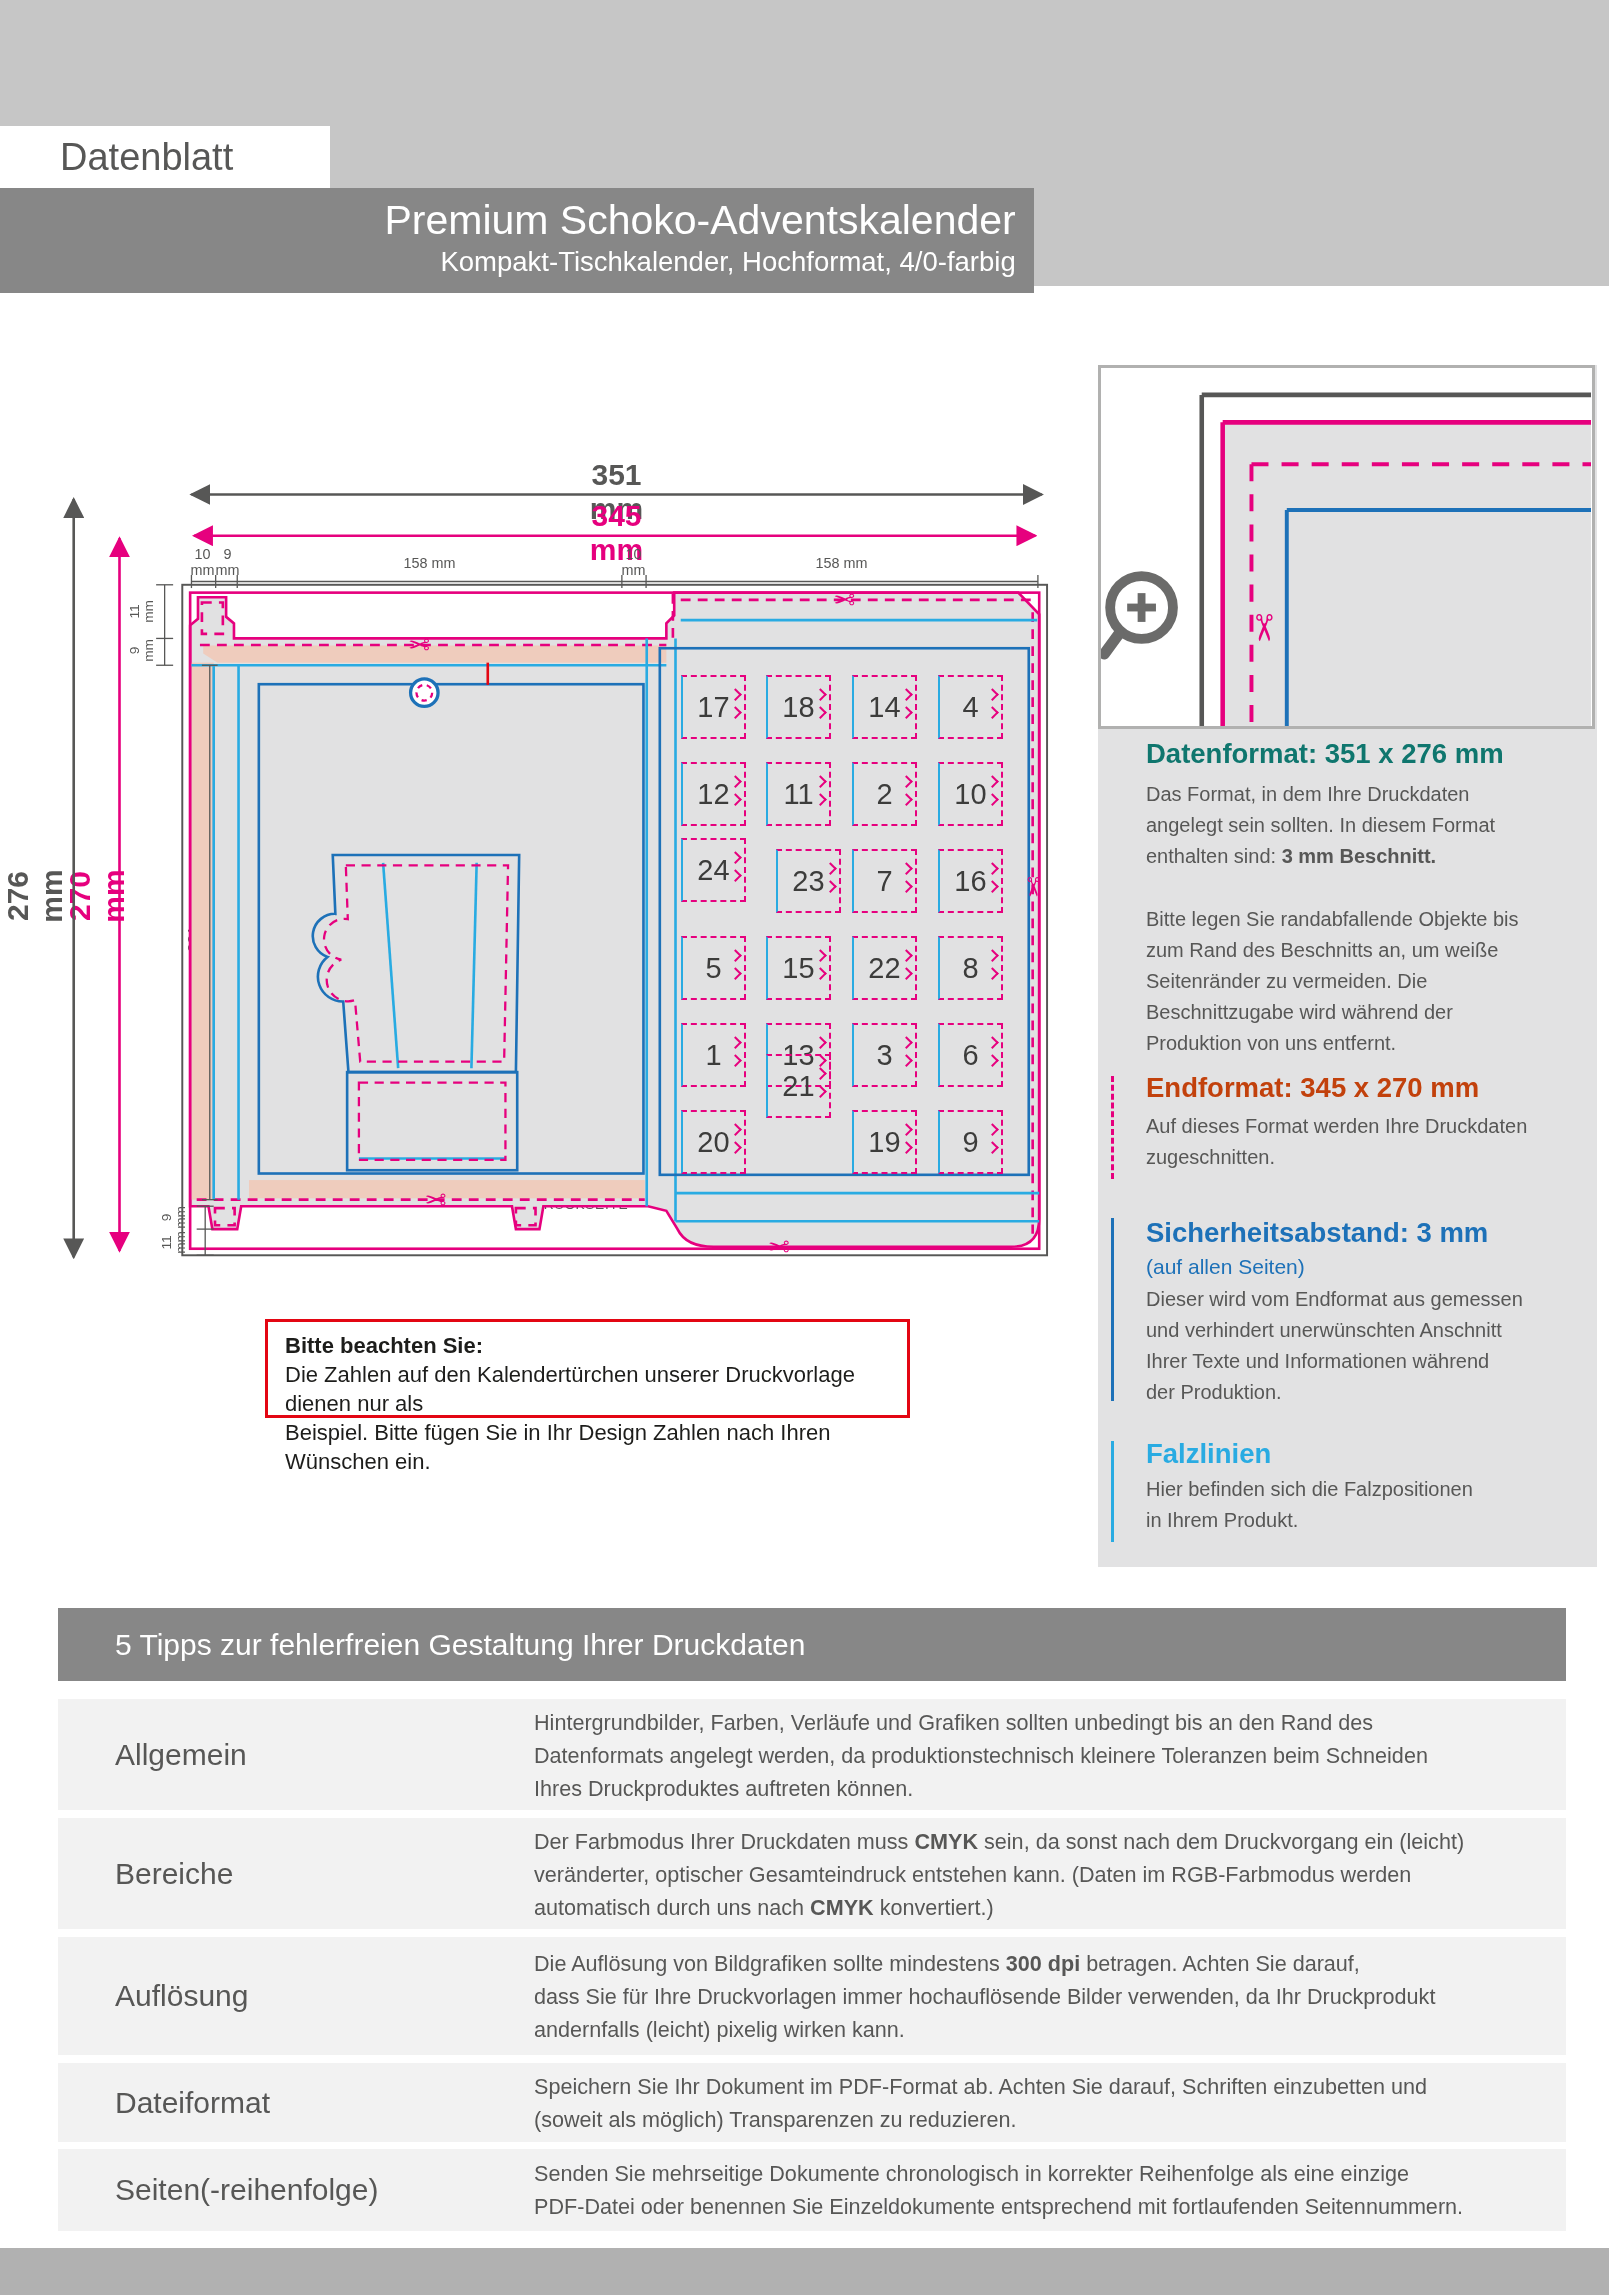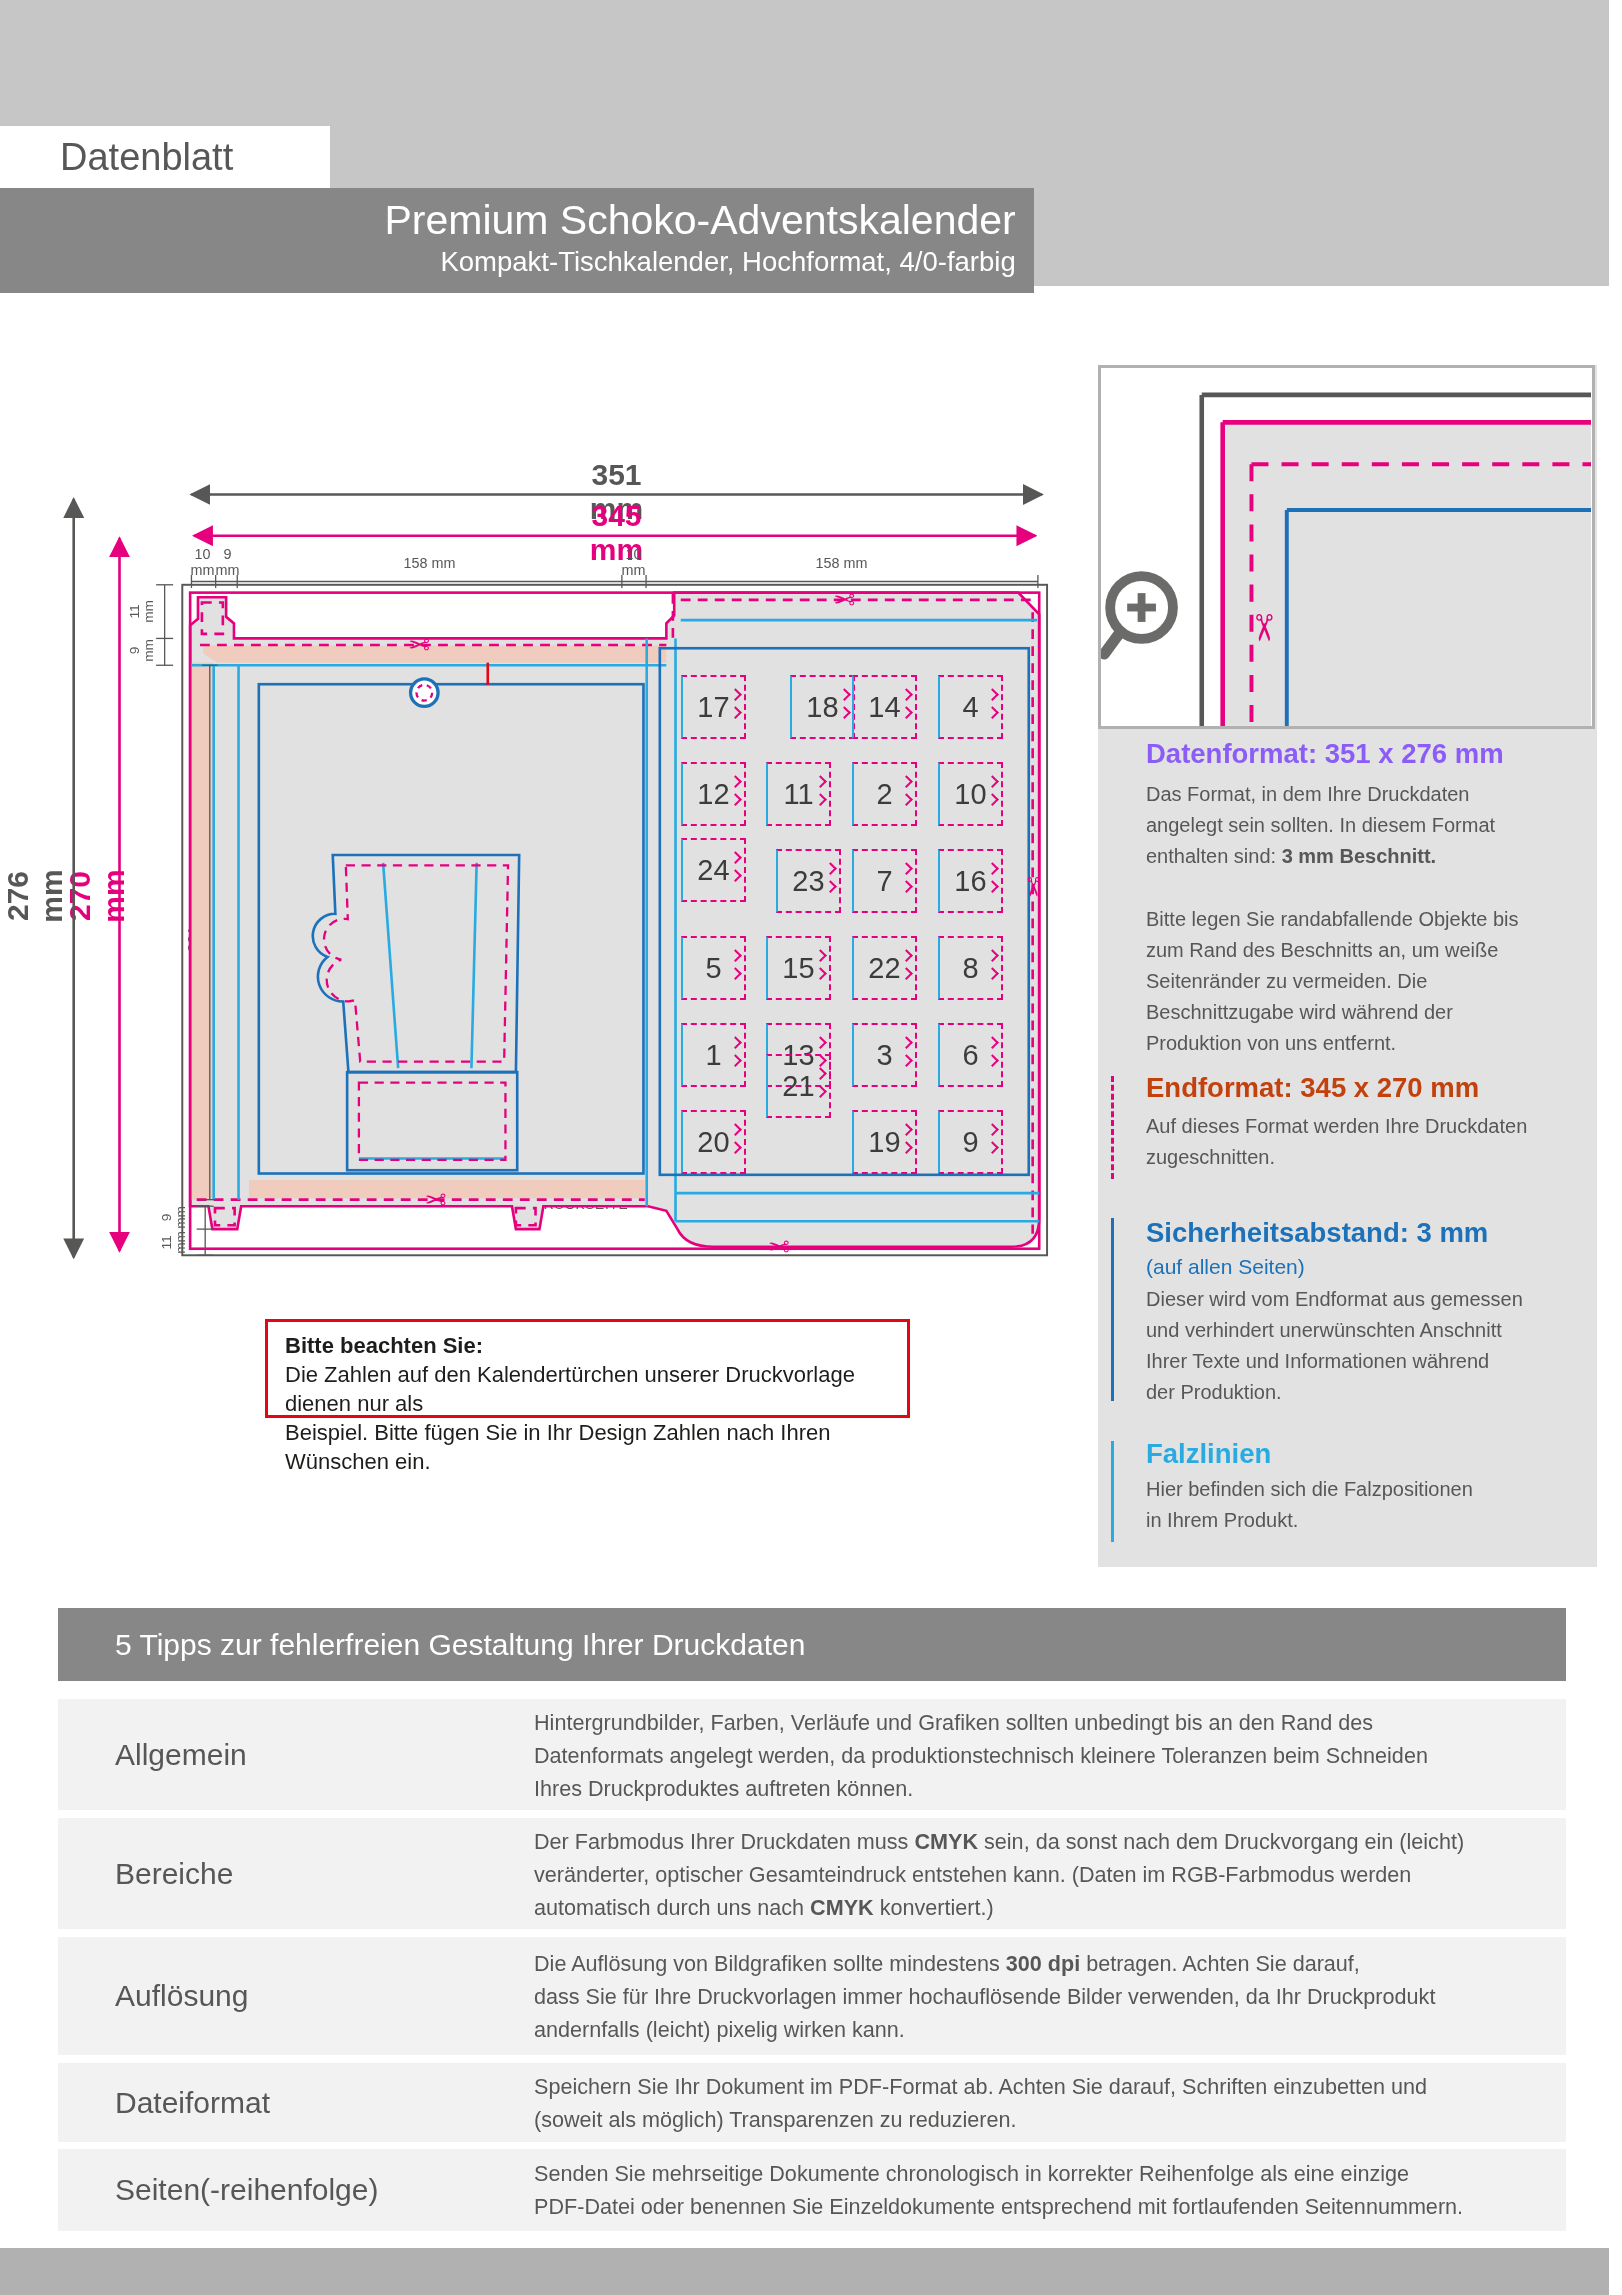--- a/index.html
+++ b/index.html
@@ -224,21 +224,21 @@
 
   <div class="plab" style="left:779px;top:601px;width:164px;">DECKELSEITE</div>
   <div class="vlab plab" style="left:178px;top:919px;width:105px;">SEITE LINKS</div>
   <div class="vlab plab" style="left:594px;top:840px;width:111px;">SEITE RECHTS</div>
   <div class="plab" style="left:537px;top:1197px;width:98px;">RÜCKSEITE</div>
   <div class="plab" style="left:762px;top:1175px;width:164px;">VORDERSEITE</div>
   <div class="plab" style="left:762px;top:1201px;width:164px;">BODENSEITE</div>
 
   <div id="doors-layer">
       <div class="door" style="left: 681px; top: 675px; z-index: 2;">17</div>
-      <div class="door" style="left: 766px; top: 675px; z-index: 2; margin-left: 24px;">18</div>
+      <div class="door" style="left: 766px; top: 675px; z-index: 2;">18</div>
       <div class="door" style="left: 852px; top: 675px; z-index: 2;">14</div>
       <div class="door" style="left: 938px; top: 675px; z-index: 2;">4</div>
       <div class="door" style="left: 681px; top: 762px; z-index: 2;">12</div>
       <div class="door" style="left: 766px; top: 762px; z-index: 2;">11</div>
       <div class="door" style="left: 852px; top: 762px; z-index: 2;">2</div>
       <div class="door" style="left: 938px; top: 762px; z-index: 2;">10</div>
       <div class="door" style="left: 681px; top: 838px; z-index: 2;">24</div>
       <div class="door" style="left: 776px; top: 849px; z-index: 2;">23</div>
       <div class="door" style="left: 852px; top: 849px; z-index: 2;">7</div>
       <div class="door" style="left: 938px; top: 849px; z-index: 2;">16</div>
@@ -360,21 +360,21 @@
         <circle cx="62" cy="366" r="48" stroke-width="15"></circle>
         <line x1="27" y1="407" x2="5" y2="437" stroke-width="17" stroke-linecap="round"></line>
         <g stroke-width="12">
             <line x1="40" y1="366" x2="84" y2="366"></line>
             <line x1="62" y1="344" x2="62" y2="388"></line>
           </g>
       </g>
     </svg>
   </div>
 
-  <div class="sp-title" style="top:738px;color:#8b5cf6;">Datenformat: 351 x 276 mm</div>
+  <div class="sp-title" style="top:738px;color:#0f766e;">Datenformat: 351 x 276 mm</div>
   <div class="sp-body" style="top:779px;"><span>Das Format, in dem Ihre Druckdaten
 angelegt sein sollten. In diesem Format
 enthalten sind: </span><span class="b">3 mm Beschnitt.</span></div>
   <div class="sp-body" style="top:904px;">Bitte legen Sie randabfallende Objekte bis
 zum Rand des Beschnitts an, um weiße
 Seitenränder zu vermeiden. Die
 Beschnittzugabe wird während der
 Produktion von uns entfernt.</div>
 
   <div class="accent" style="top:1076px;height:103px;border-left:3.9px dashed #e6007e;"></div>

